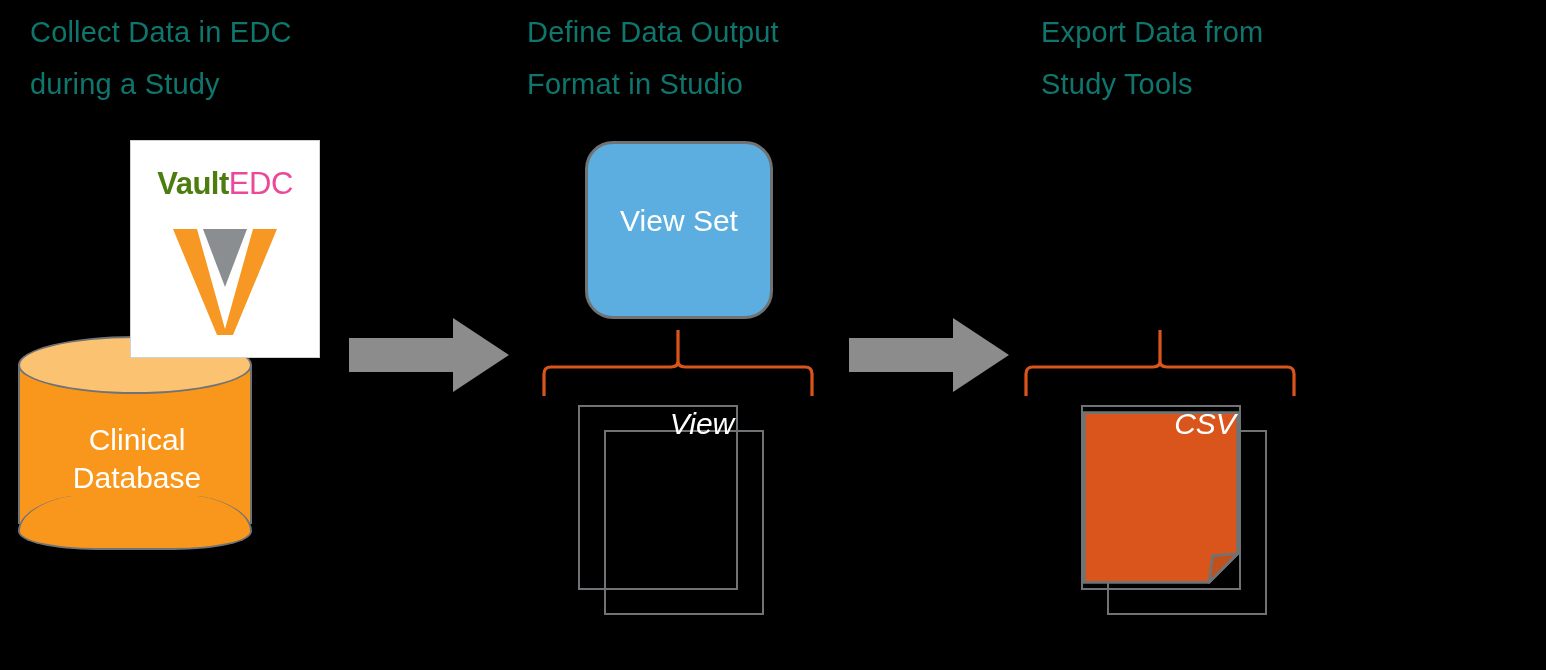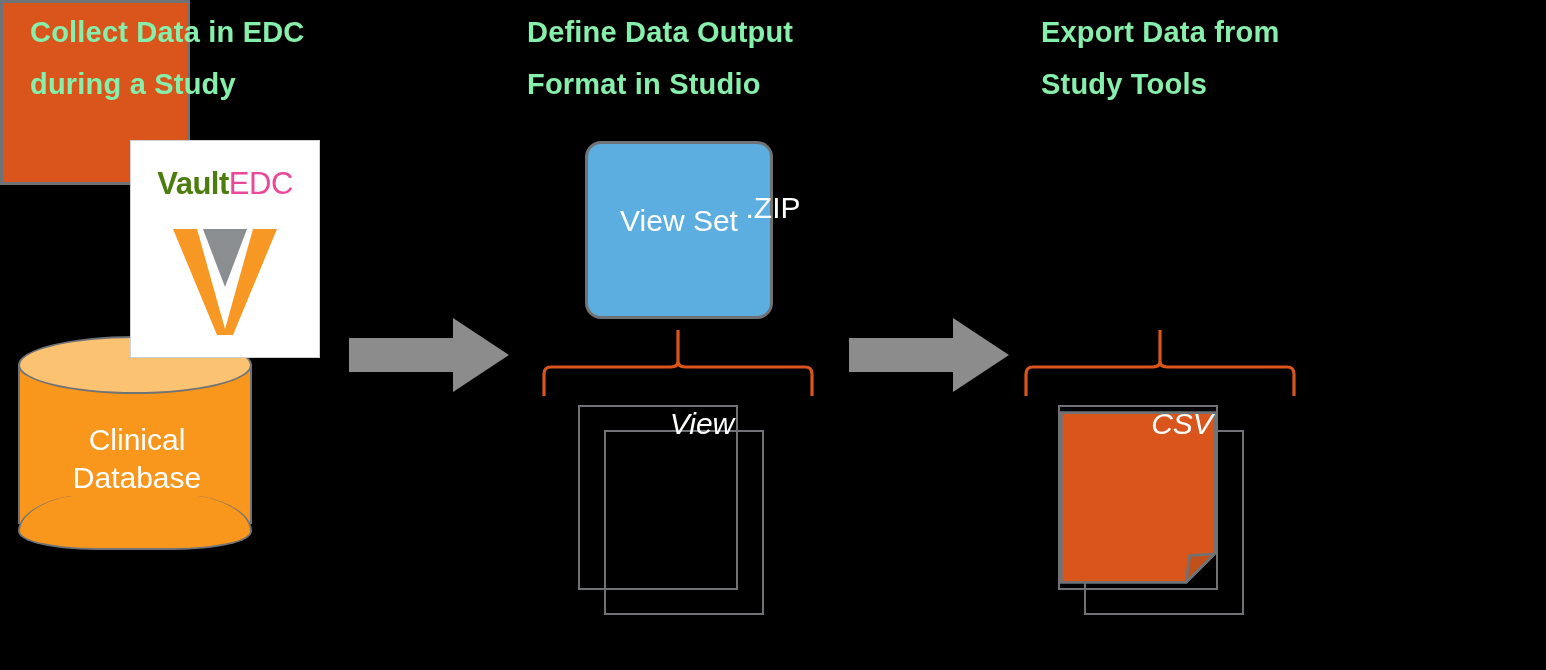--- a/index.html
+++ b/index.html
@@ -5,22 +5,22 @@
   html,body{margin:0;padding:0;background:#000;}
   body{
     width:1546px;height:670px;position:relative;overflow:hidden;
     font-family:"Liberation Sans","DejaVu Sans",sans-serif;
   }
   .stage{position:absolute;inset:0;}
 
   
   .heading{
     position:absolute;
-    color:#86efac;
-    font-weight:bold;
+    color:#0f766e;
+    font-weight:normal;
     font-size:29px;
     line-height:52px;
     letter-spacing:.2px;
     white-space:pre-line;
   }
   #heading-1{left:30px;top:6px;width:420px;}
   #heading-2{left:527px;top:6px;width:420px;}
   #heading-3{left:1041px;top:6px;width:420px;}
 
   
@@ -75,34 +75,34 @@
   #vault-mark{position:absolute;left:50%;margin-left:-52px;top:84px;width:104px;height:110px;}
 
   
   .flow-arrow{position:absolute;width:160px;height:74px;}
   #arrow-1{left:349px;top:318px;}
   #arrow-2{left:849px;top:318px;}
 
   
   #view-set-box{
     position:absolute;left:585px;top:141px;width:188px;height:178px;
-    background:#5CAEE0;border:3px solid #6f7376;border-radius:16px;
+    background:#5CAEE0;border:3px solid #6f7376;border-radius:28px;
     box-sizing:border-box;
   }
   #view-set-box .shape-label{top:58px;}
 
   
   .bracket{position:absolute;}
   #bracket-1{left:540px;top:330px;width:276px;height:70px;}
   #bracket-2{left:1022px;top:330px;width:276px;height:70px;}
 
   
   .stack{position:absolute;width:248px;height:250px;font-style:italic;}
   #view-stack{left:578px;top:405px;}
-  #csv-stack{left:1058px;top:405px;}
+  #csv-stack{left:1081px;top:405px;}
   .stack .sheet{
     position:absolute;width:160px;height:185px;
     border:2px solid #6f7376;box-sizing:border-box;
   }
   .stack .sheet.s1{left:0;top:0;}
   .stack .sheet.s2{left:26px;top:25px;}
   .stack .sheet.s3{left:52px{}
   .stack .sheet.s3{left:52px;top:50px;}
   .stack .sheet.s4{left:78px;top:75px;}
   #view-stack .sheet{background:#5CAEE0;}
@@ -169,27 +169,20 @@
     <div class="sheet s2"></div>
     <div class="sheet s3"></div>
     <div class="sheet s4"></div>
     <div class="shape-label">View</div>
   </div>
 
   <svg class="flow-arrow" id="arrow-2" viewBox="0 0 160 74">
     <polygon points="0,20 104,20 104,0 160,37 104,74 104,54 0,54" fill="#8C8C8C"></polygon>
   </svg>
 
-  <div id="zip-doc">
-    <svg class="doc-svg" viewBox="0 0 190 185" width="190" height="185">
-      <path d="M1.5,1.5 H188.5 V150 L154,183.5 H1.5 Z" fill="#D9551B" stroke="#6F7376" stroke-width="3"></path>
-      <path d="M188.5,150 L154,183.5 L158,152 Z" fill="#C2501B" stroke="#6F7376" stroke-width="3" stroke-linejoin="round"></path>
-    </svg>
-    <div class="shape-label">.ZIP</div>
-  </div>
 
   <svg class="bracket" id="bracket-2" viewBox="0 0 276 70">
     <path d="M138,0 L138,36
              M4,66 L4,44 Q4,37 11,37 L131,37 Q138,37 138,31
              Q138,37 145,37 L265,37 Q272,37 272,44 L272,66" fill="none" stroke="#D9551B" stroke-width="3.2"></path>
   </svg>
 
   <div class="stack" id="csv-stack">
     <div class="sheet s1"></div>
     <div class="sheet s2"></div>

